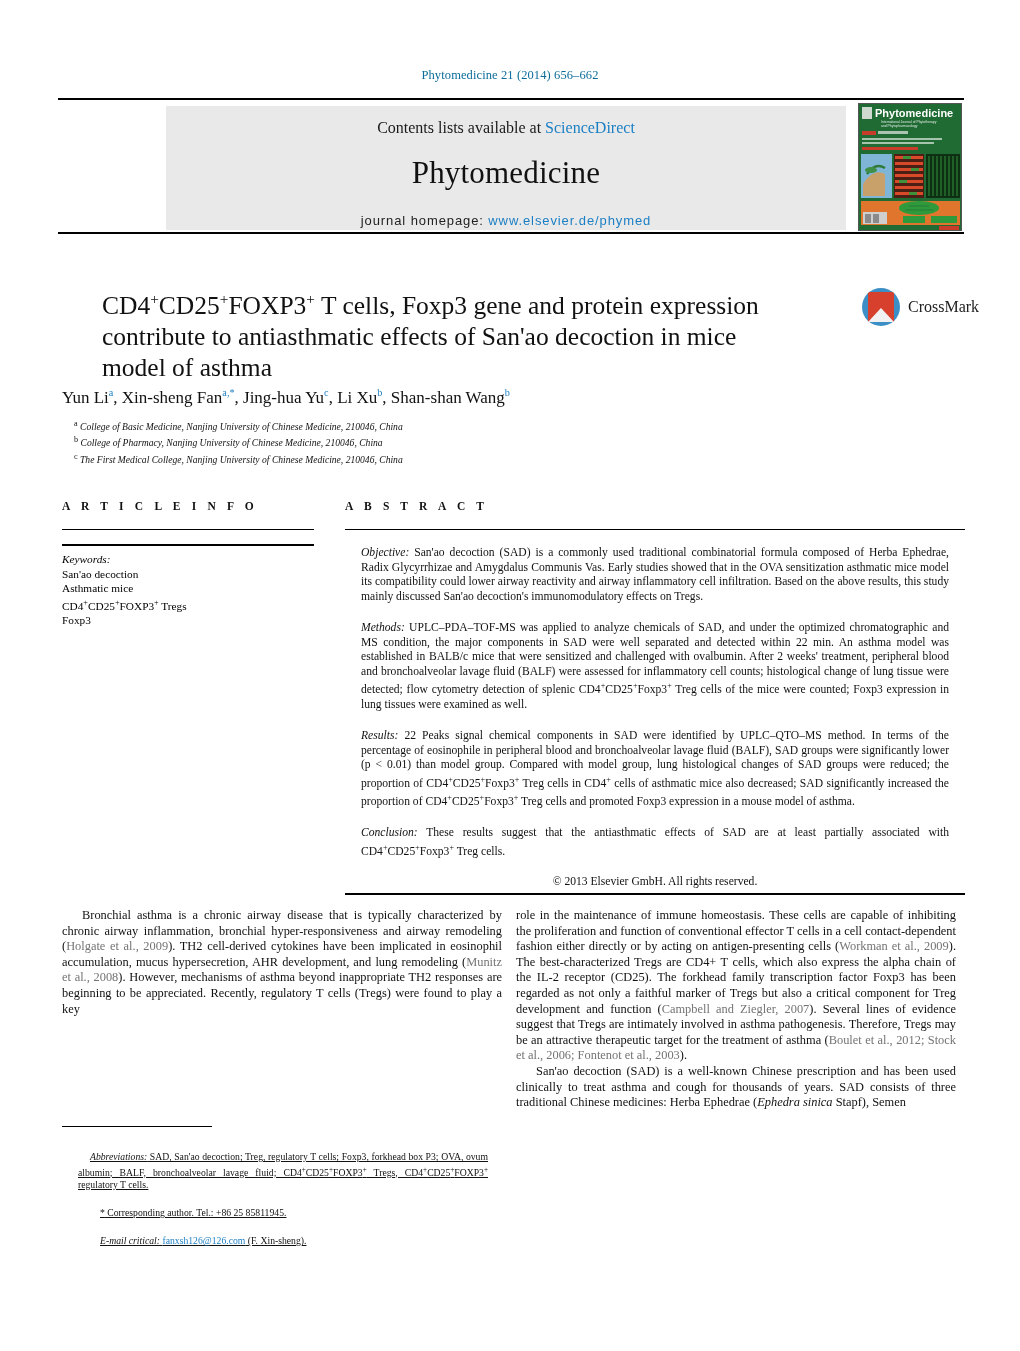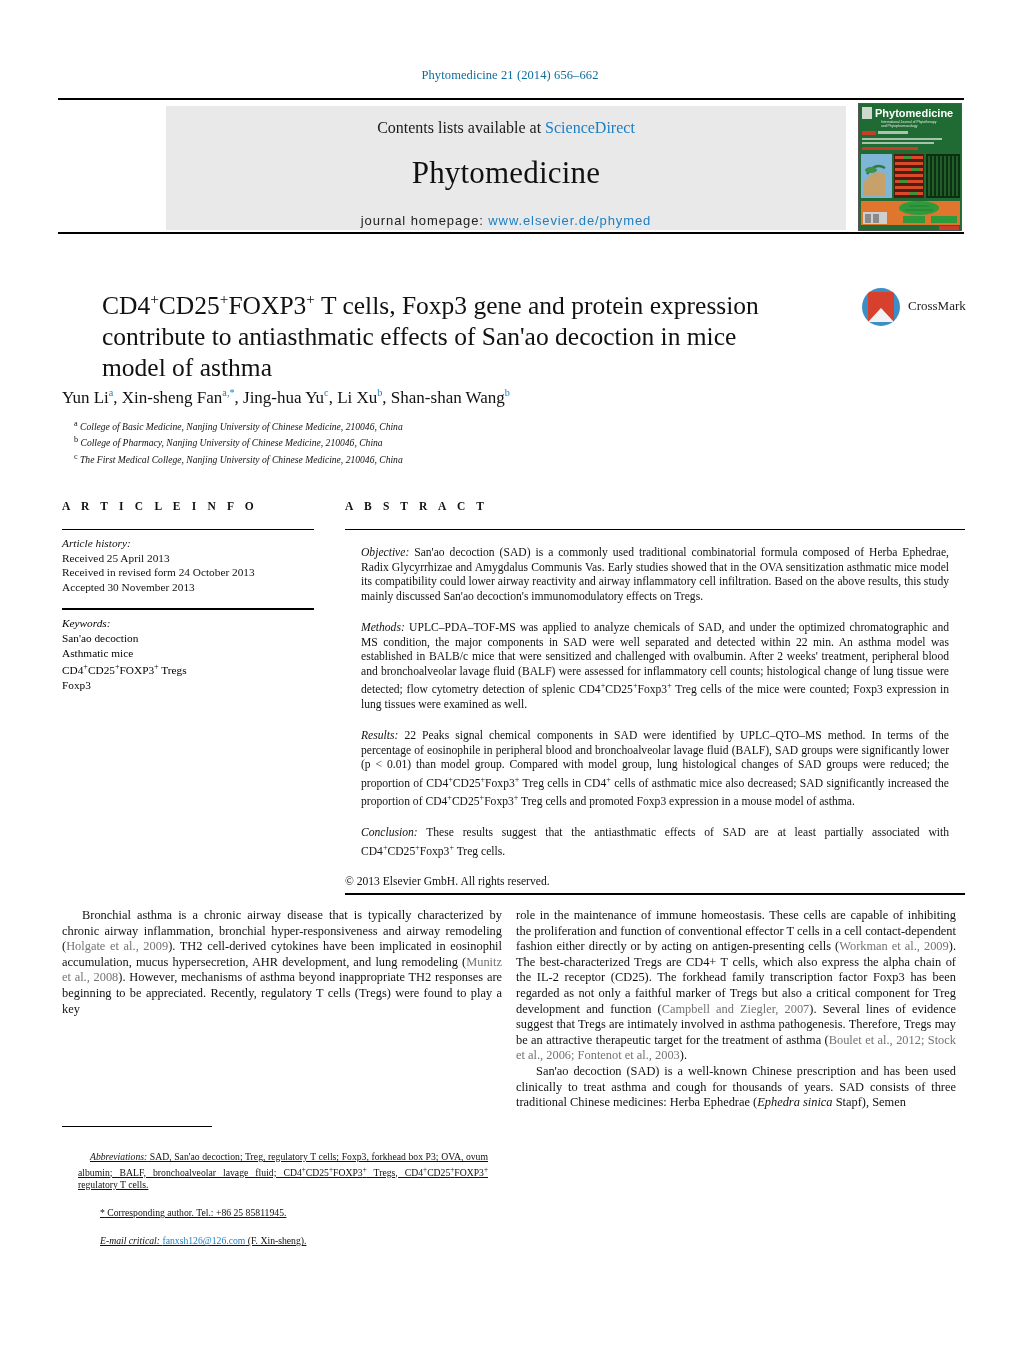--- a/index.html
+++ b/index.html
@@ -135,21 +135,21 @@
   }
   .crossmark-wedge {
     position: absolute; left: 6px; top: 20px;
     width: 0; height: 0;
     border-left: 13px solid transparent;
     border-right: 13px solid transparent;
     border-bottom: 14px solid #f2f2f2;
   }
   .crossmark-label {
     position: absolute; left: 46px; top: 10px;
-    font-size: 13px;
+    font-size: 16px;
     font-family: "Liberation Serif", serif;
     color: #222;
   }
 
   .authors {
     position: absolute;
     left: 62px; top: 387px;
     width: 760px;
     font-size: 17px;
     color: #111;
@@ -216,21 +216,21 @@
     font-size: 11.6px;
     line-height: 14.7px;
     text-align: justify;
     color: #111;
   }
   .abs-body p { margin: 16px; }
   .abs-body .lbl { font-style: italic; }
   .abs-body sup { font-size: 70%; vertical-align: super; }
   .abs-copy {
     margin-top: 7px;
-    text-align: left;
+    text-align: center;
     font-size: 11.6px;
   }
   .abs-bottom-rule {
     position: absolute;
     left: 345px; top: 893px;
     width: 620px;
     border-top: 2px solid #000;
   }
 
   
@@ -382,26 +382,20 @@
   <div class="authors"><span>Yun Li</span><sup>a</sup>, <span>Xin-sheng Fan</span><sup>a,*</sup>, <span>Jing-hua Yu</span><sup>c</sup>, <span>Li Xu</span><sup>b</sup>, <span>Shan-shan Wang</span><sup>b</sup></div>
   <div class="affils">
       <div><sup>a</sup> College of Basic Medicine, Nanjing University of Chinese Medicine, 210046, China</div>
       <div><sup>b</sup> College of Pharmacy, Nanjing University of Chinese Medicine, 210046, China</div>
       <div><sup>c</sup> The First Medical College, Nanjing University of Chinese Medicine, 210046, China</div>
     </div>
 
   <div class="info-col">
     <div class="sec-head">A R T I C L E   I N F O</div>
     <div class="info-rule1"></div>
-    <div class="info-body">
-      <div class="lbl">Article history:</div>
-      <div>Received 25 April 2013</div>
-      <div>Received in revised form 24 October 2013</div>
-      <div>Accepted 30 November 2013</div>
-    </div>
     <div class="info-rule2"></div>
     <div class="info-kw">
       <div class="lbl" style="font-style:italic">Keywords:</div>
       <div>San'ao decoction</div>
       <div>Asthmatic mice</div>
       <div class="kw-sup">CD4<sup>+</sup>CD25<sup>+</sup>FOXP3<sup>+</sup> Tregs</div>
       <div>Foxp3</div>
     </div>
   </div>
 

